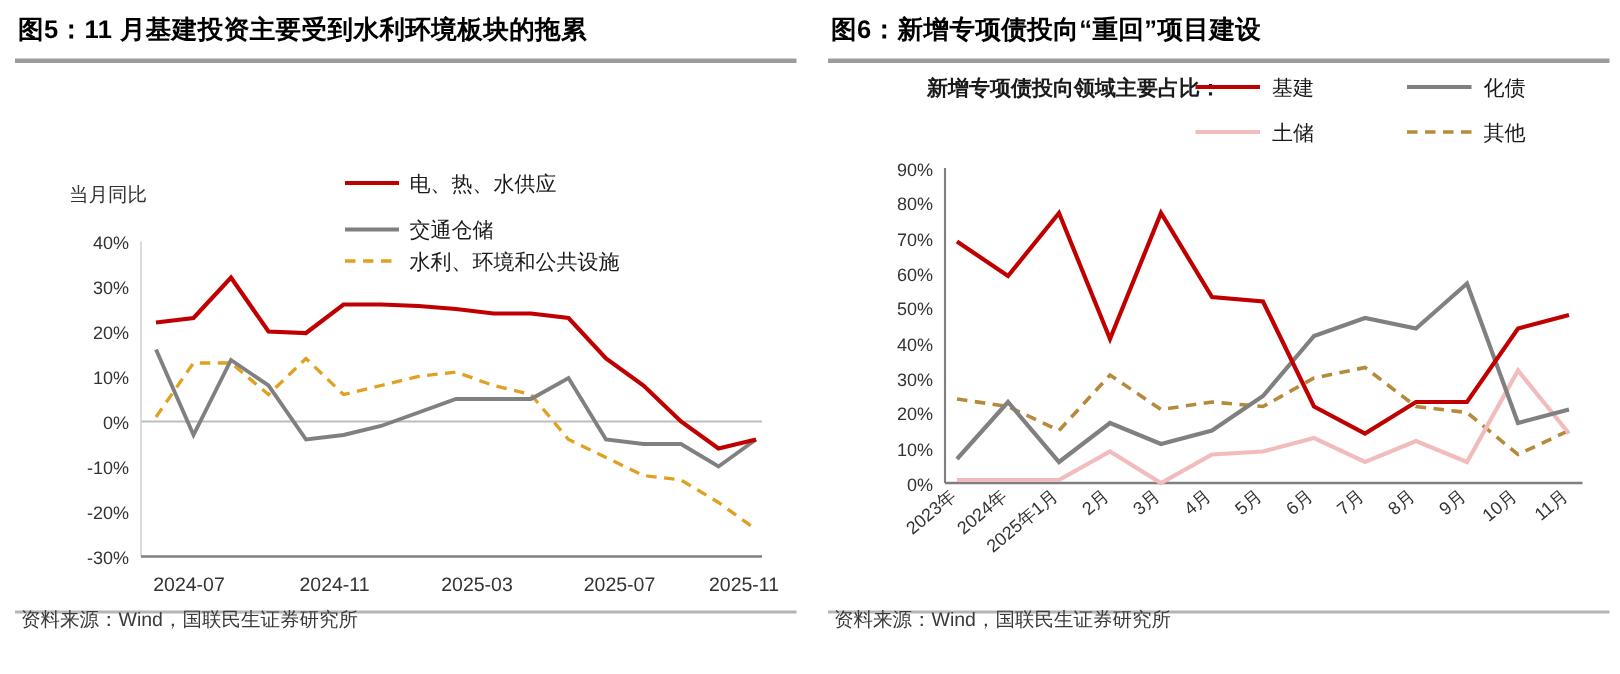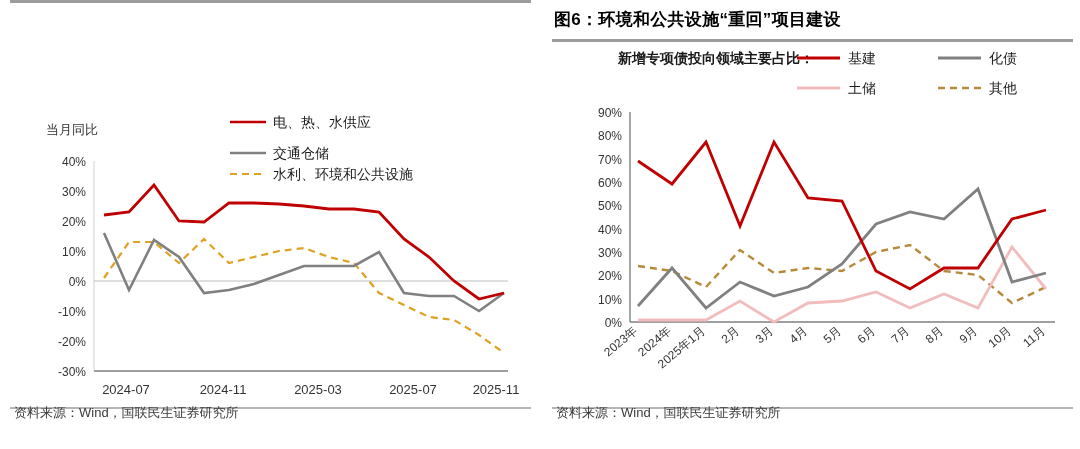--- a/index.html
+++ b/index.html
@@ -84,20 +84,21 @@
     font-weight: bold;
     font-family: "Liberation Sans", sans-serif;
   }
 </style>
 </head>
 <body>
 
 <div id="page">
 
   <div class="panel panel-left">
+    <div class="panel-title">图5：11 月基建投资主要受到水利环境板块的拖累</div>
     <div class="title-rule"></div>
 
     <div class="chart-area">
       <svg width="525" height="355" viewBox="0 0 525 355">
 
         <text class="axis-text" x="38" y="88">当月同比</text>
 
         <line x1="222" y1="76" x2="258" y2="76" stroke="#c00000" stroke-width="2.6"></line>
         <text class="legend-text" x="265" y="81">电、热、水供应</text>
 
@@ -138,21 +139,21 @@
           <text class="axis-text" x="488" y="348" text-anchor="middle">2025-11</text>
         </g>
       </svg>
     </div>
 
     <div class="footer-rule"></div>
     <div class="footer-text">资料来源：Wind，国联民生证券研究所</div>
   </div>
 
   <div class="panel panel-right">
-    <div class="panel-title">图6：环境和公共设施“重回”项目建设</div>
+    <div class="panel-title">图6：新增专项债投向“重回”项目建设</div>
     <div class="title-rule"></div>
 
     <div class="chart-area">
       <svg width="525" height="355" viewBox="0 0 525 355">
 
         <text class="hdr-text" x="68" y="17">新增专项债投向领域主要占比：</text>
 
         <line x1="247" y1="12" x2="290" y2="12" stroke="#c00000" stroke-width="2.8"></line>
         <text class="legend-text" x="298" y="17">基建</text>
 

